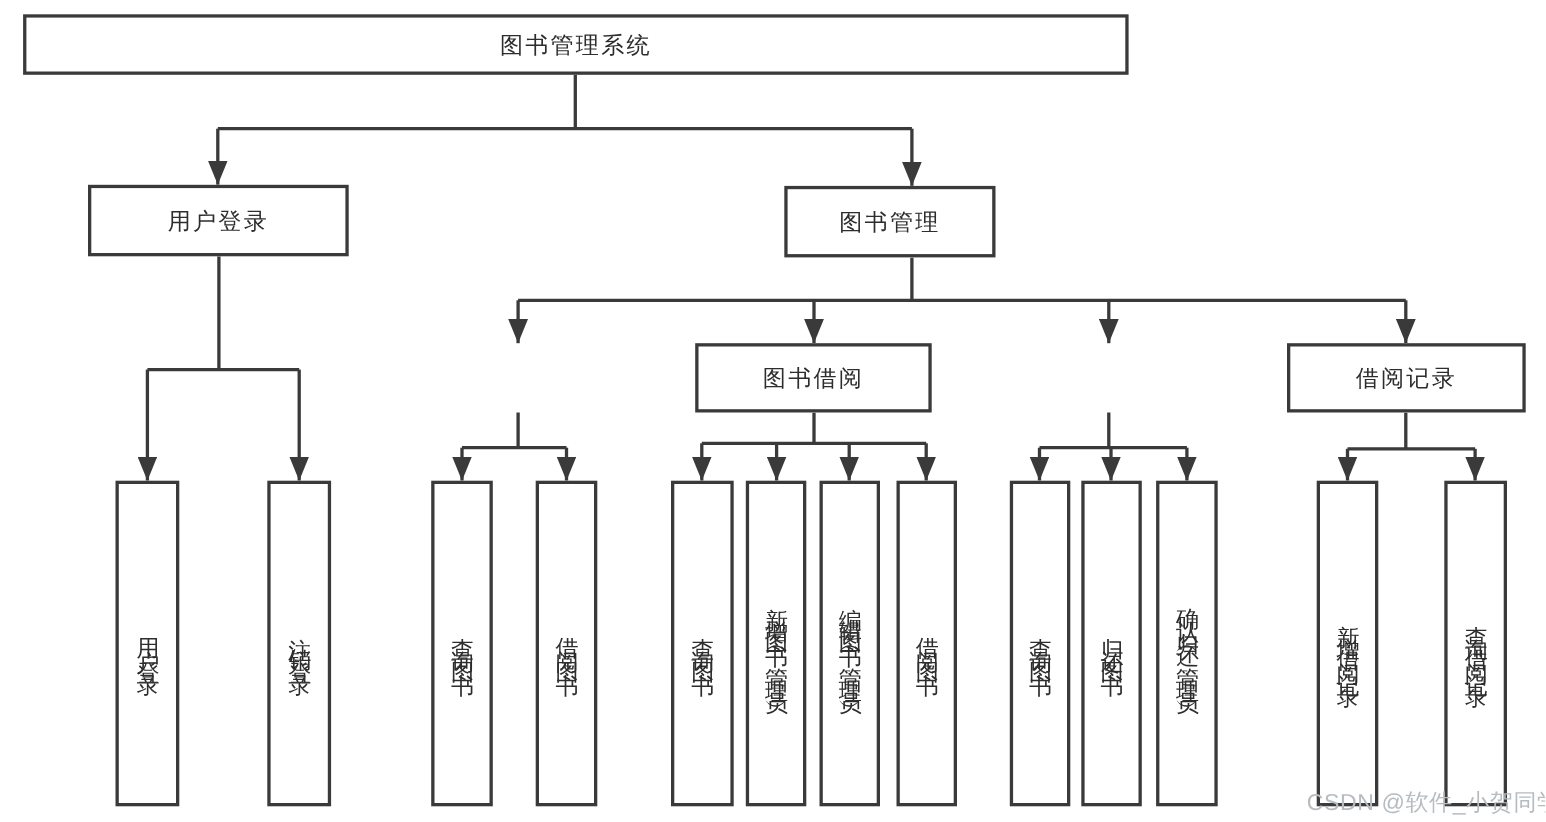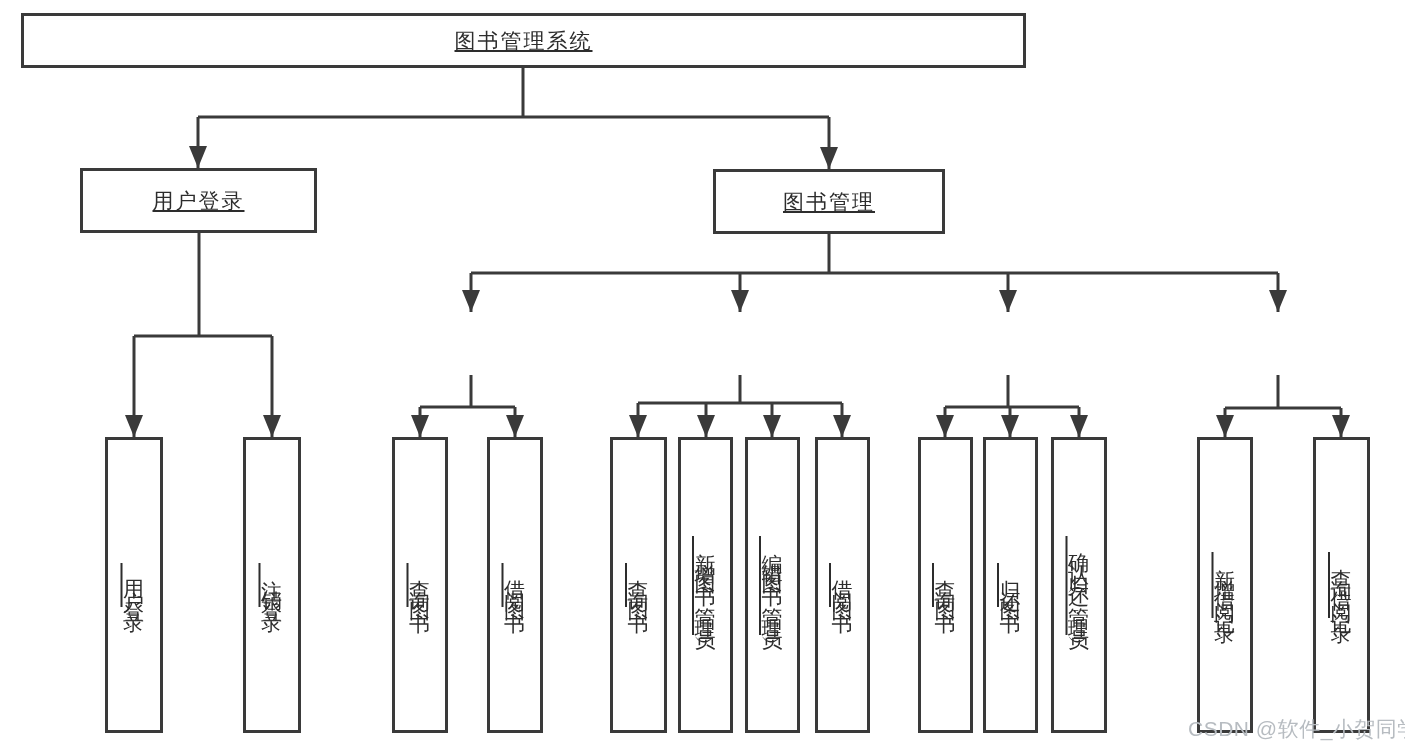--- a/index.html
+++ b/index.html
@@ -5,21 +5,21 @@
   html,body{margin:0;padding:0;background:#fff;}
   .stage{
     position:relative;width:1405px;height:747px;background:#ffffff;
     font-family:"Liberation Sans",sans-serif;color:#2d2d2d;overflow:hidden;
   }
   .wires{position:absolute;left:0;top:0;width:1405px;height:747px;}
   .wire{fill:none;stroke:#3a3a3a;stroke-width:3;}
   .box{
     position:absolute;box-sizing:border-box;border:3px solid #3a3a3a;background:#ffffff;
     display:flex;align-items:center;justify-content:center;
-    font-size:21px;color:#2d2d2d;text-decoration:underline;
+    font-size:21px;color:#2d2d2d;
   }
   .box.h{letter-spacing:2px;}
   .box.v{
     writing-mode:vertical-rl;text-orientation:mixed;
     letter-spacing:11px;line-height:1;
   }
   .watermark{
     position:absolute;left:1188px;top:715px;
     font-size:21px;color:#b7bcc1;letter-spacing:0.5px;white-space:nowrap;
   }
@@ -62,22 +62,24 @@
     <path class="wire" marker-end="url(#arw)" d="M945,407 V437"></path>
     <path class="wire" marker-end="url(#arw)" d="M1010,407 V437"></path>
     <path class="wire" marker-end="url(#arw)" d="M1079,407 V437"></path>
     <path class="wire" marker-end="url(#arw)" d="M1225,408 V437"></path>
     <path class="wire" marker-end="url(#arw)" d="M1341,408 V437"></path>
   </svg>
 
   <div class="box h" style="left:21px;top:13px;width:1005px;height:55px">图书管理系统</div>
 
   <div class="box h" style="left:80px;top:168px;width:237px;height:65px">用户登录</div>
-  <div class="box h" style="left:713px;top:169px;width:232px;height:65px">图书管理</div>
+  <div class="box h" style="left:713px;top:169px;width:192px;height:65px">图书管理</div>
 
+  <div class="box h" style="left:632px;top:312px;width:215px;height:63px">图书借阅</div>
+  <div class="box h" style="left:1170px;top:312px;width:217px;height:63px">借阅记录</div>
 
   <div class="box v" style="left:105px;top:437px;width:58px;height:296px">用户登录</div>
   <div class="box v" style="left:243px;top:437px;width:58px;height:296px">注销登录</div>
 
   <div class="box v" style="left:392px;top:437px;width:56px;height:296px">查询图书</div>
   <div class="box v" style="left:487px;top:437px;width:56px;height:296px">借阅图书</div>
 
   <div class="box v" style="left:610px;top:437px;width:57px;height:296px">查询图书</div>
   <div class="box v" style="left:678px;top:437px;width:55px;height:296px">新增图书（管理员）</div>
   <div class="box v" style="left:745px;top:437px;width:55px;height:296px">编辑图书（管理员）</div>

